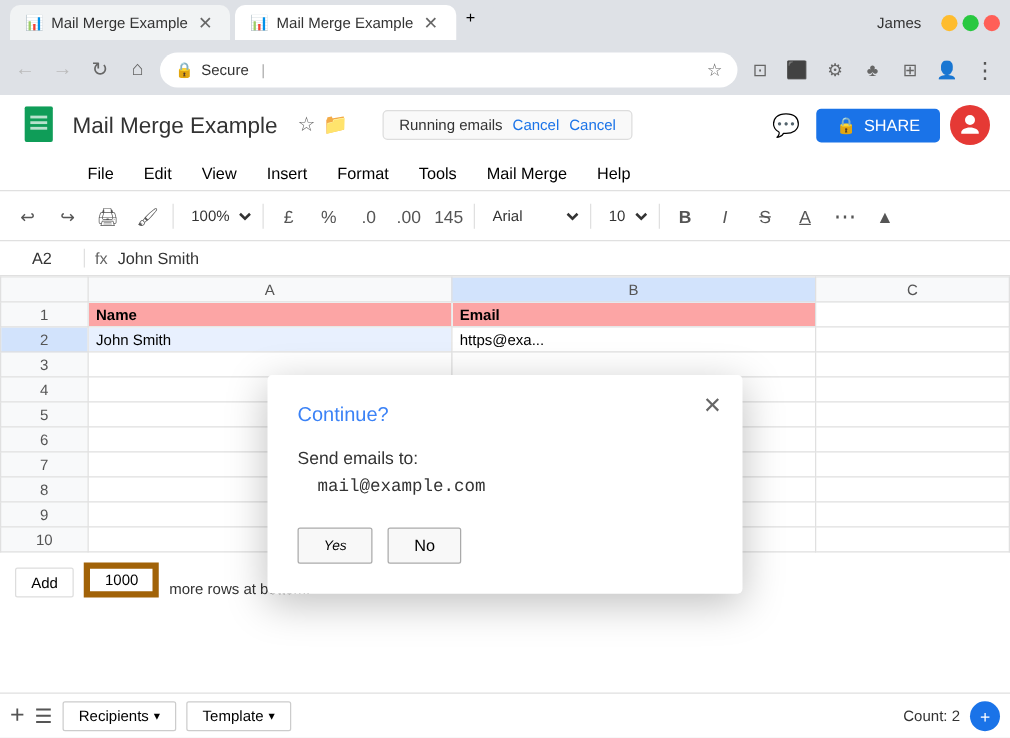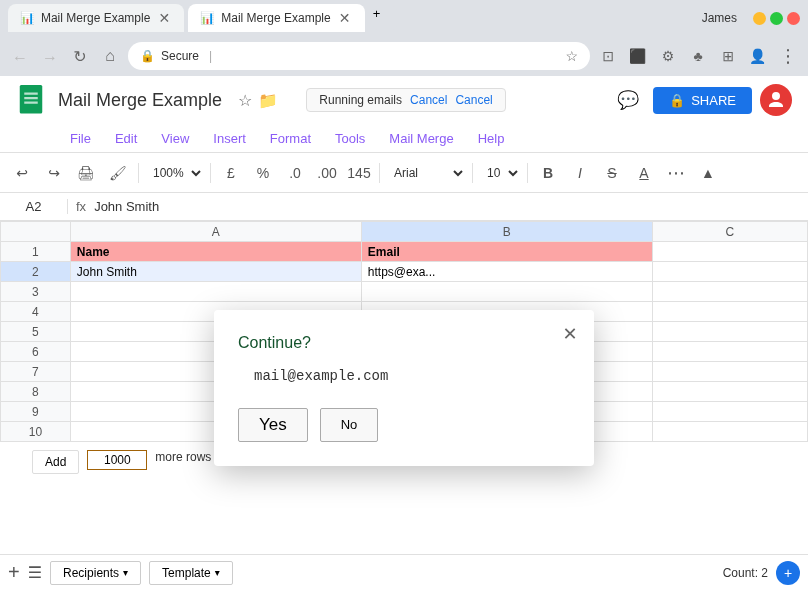--- a/index.html
+++ b/index.html
@@ -47,21 +47,21 @@
     .star-icon, .folder-icon { color: #666; font-size: 16px; cursor: pointer; }
     .running-script-bar { margin-left: 16px; background: #f9f9f9; border: 1px solid #ddd; border-radius: 4px; padding: 4px 12px; display: flex; align-items: center; gap: 8px; font-size: 12px; color: #333; }
     .running-script-bar a { color: #1a73e8; text-decoration: none; font-size: 12px; cursor: pointer; }
     .header-right { margin-left: auto; display: flex; align-items: center; gap: 8px; }
     .comment-btn { width: 32px; height: 32px; border: none; background: transparent; cursor: pointer; font-size: 18px; color: #555; }
     .share-btn { background: #1a73e8; color: #fff; border: none; border-radius: 4px; padding: 6px 16px; font-size: 13px; cursor: pointer; display: flex; align-items: center; gap: 6px; }
     .avatar-btn { width: 32px; height: 32px; border-radius: 50%; background: #e53935; border: none; cursor: pointer; display: flex; align-items: center; justify-content: center; }
 
     
     .menu-bar { display: flex; align-items: center; padding: 0 60px; gap: 4px; height: 28px; }
-    .menu-item { padding: 2px 10px; font-size: 13px; color: #8b5cf6; cursor: pointer; border-radius: 4px; }
+    .menu-item { padding: 2px 10px; font-size: 13px; color: #000000; cursor: pointer; border-radius: 4px; }
 
     
     .toolbar { display: flex; align-items: center; padding: 4px 8px; gap: 4px; border-bottom: 1px solid #e0e0e0; height: 40px; }
     .toolbar-btn { width: 28px; height: 28px; border: none; background: transparent; cursor: pointer; display: flex; align-items: center; justify-content: center; border-radius: 4px; color: #555; font-size: 14px; }
     .toolbar-separator { width: 1px; background: #e0e0e0; height: 20px; margin: 0 2px; }
     .zoom-select { border: none; background: transparent; font-size: 12px; color: #333; cursor: pointer; padding: 2px 4px; }
     .font-select { border: none; background: transparent; font-size: 12px; color: #333; cursor: pointer; padding: 2px 4px; min-width: 80px; }
     .font-size-select { border: none; background: transparent; font-size: 12px; color: #333; cursor: pointer; padding: 2px 4px; min-width: 40px; }
     .more-btn { font-size: 18px; color: #555; }
 
@@ -89,38 +89,38 @@
     
     .bottom-bar { display: flex; align-items: center; padding: 0 8px; height: 36px; border-top: 1px solid #e0e0e0; background: #fff; gap: 8px; }
     .add-btn { font-size: 20px; color: #555; cursor: pointer; border: none; background: transparent; }
     .sheet-menu-btn { font-size: 16px; color: #555; cursor: pointer; border: none; background: transparent; }
     .sheet-tab { display: flex; align-items: center; background: #fff; border: 1px solid #ccc; border-radius: 2px; padding: 4px 12px; font-size: 12px; cursor: pointer; gap: 4px; }
     .sheet-tab .dropdown-arrow { font-size: 10px; }
     .count-label { margin-left: auto; font-size: 12px; color: #333; }
     .add-col-btn { width: 24px; height: 24px; background: #1a73e8; color: #fff; border: none; border-radius: 50%; cursor: pointer; display: flex; align-items: center; justify-content: center; font-size: 14px; }
 
     
-    .add-rows-bar { display: flex; align-items: flex-start; padding: 8px 32px; gap: 8px; }
+    .add-rows-bar { display: flex; align-items: flex-end; padding: 8px 12px; gap: 8px; }
     .add-rows-btn { border: 1px solid #ddd; background: #fff; padding: 4px 12px; font-size: 12px; cursor: pointer; border-radius: 2px; }
-    .rows-input { border: 1px solid #a16207; width: 60px; text-align: center; font-size: 12px; padding: 2px; }
+    .rows-input { border: 5px solid #a16207; width: 60px; text-align: center; font-size: 12px; padding: 2px; }
     .rows-label { font-size: 12px; color: #333; }
 
     
     .grid-container { display: flex; flex: 1; overflow: hidden; }
     .grid-main { flex: 1; overflow: auto; }
 
     
     .dialog-overlay { position: absolute; top: 0; left: 0; right: 0; bottom: 0; display: flex; align-items: center; justify-content: center; z-index: 100; }
     .dialog { background: #fff; border-radius: 4px; box-shadow: 0 8px 32px rgba(0,0,0,0.25); min-width: 380px; padding: 24px; position: relative; }
     .dialog-close { position: absolute; top: 12px; right: 12px; border: none; background: transparent; font-size: 18px; cursor: pointer; color: #666; width: 24px; height: 24px; display: flex; align-items: center; justify-content: center; border-radius: 50%; }
-    .dialog-title { font-size: 16px; color: #14532d; margin-bottom: 16px; }
+    .dialog-title { font-size: 16px; color: #3b82f6; margin-bottom: 16px; }
     .dialog-body { font-size: 14px; color: #333; margin-bottom: 8px; }
     .dialog-email { font-size: 14px; color: #333; margin-bottom: 24px; padding-left: 16px; font-family: Liberation Mono, monospace; }
     .dialog-buttons { display: flex; gap: 12px; }
-    .btn-yes { border: 1px solid #aaa; background: #f8f8f8; padding: 6px 20px; font-size: 17px; cursor: pointer; border-radius: 2px; }
+    .btn-yes { border: 1px solid #aaa; background: #f8f8f8; padding: 6px 20px; font-size: 11px; cursor: pointer; border-radius: 2px; font-style: italic; }
     .btn-no { border: 1px solid #aaa; background: #f8f8f8; padding: 6px 20px; font-size: 13px; cursor: pointer; border-radius: 2px; }
 
     
     .col-b-header { background: #d2e3fc; }
   </style>
 </head>
 <body>
 
 <div class="browser-frame">
 
@@ -345,20 +345,21 @@
             <input class="rows-input" type="text" value="1000" style="">
             <span class="rows-label">more rows at bottom.</span>
           </div>
         </div>
       </div>
 
       <div class="dialog-overlay">
         <div class="dialog">
           <button class="dialog-close">✕</button>
           <div class="dialog-title">Continue?</div>
+          <div class="dialog-body">Send emails to:</div>
           <div class="dialog-email">mail@example.com</div>
           <div class="dialog-buttons">
             <button class="btn-yes">Yes</button>
             <button class="btn-no">No</button>
           </div>
         </div>
       </div>
     </div>
 
     <div class="bottom-bar">

